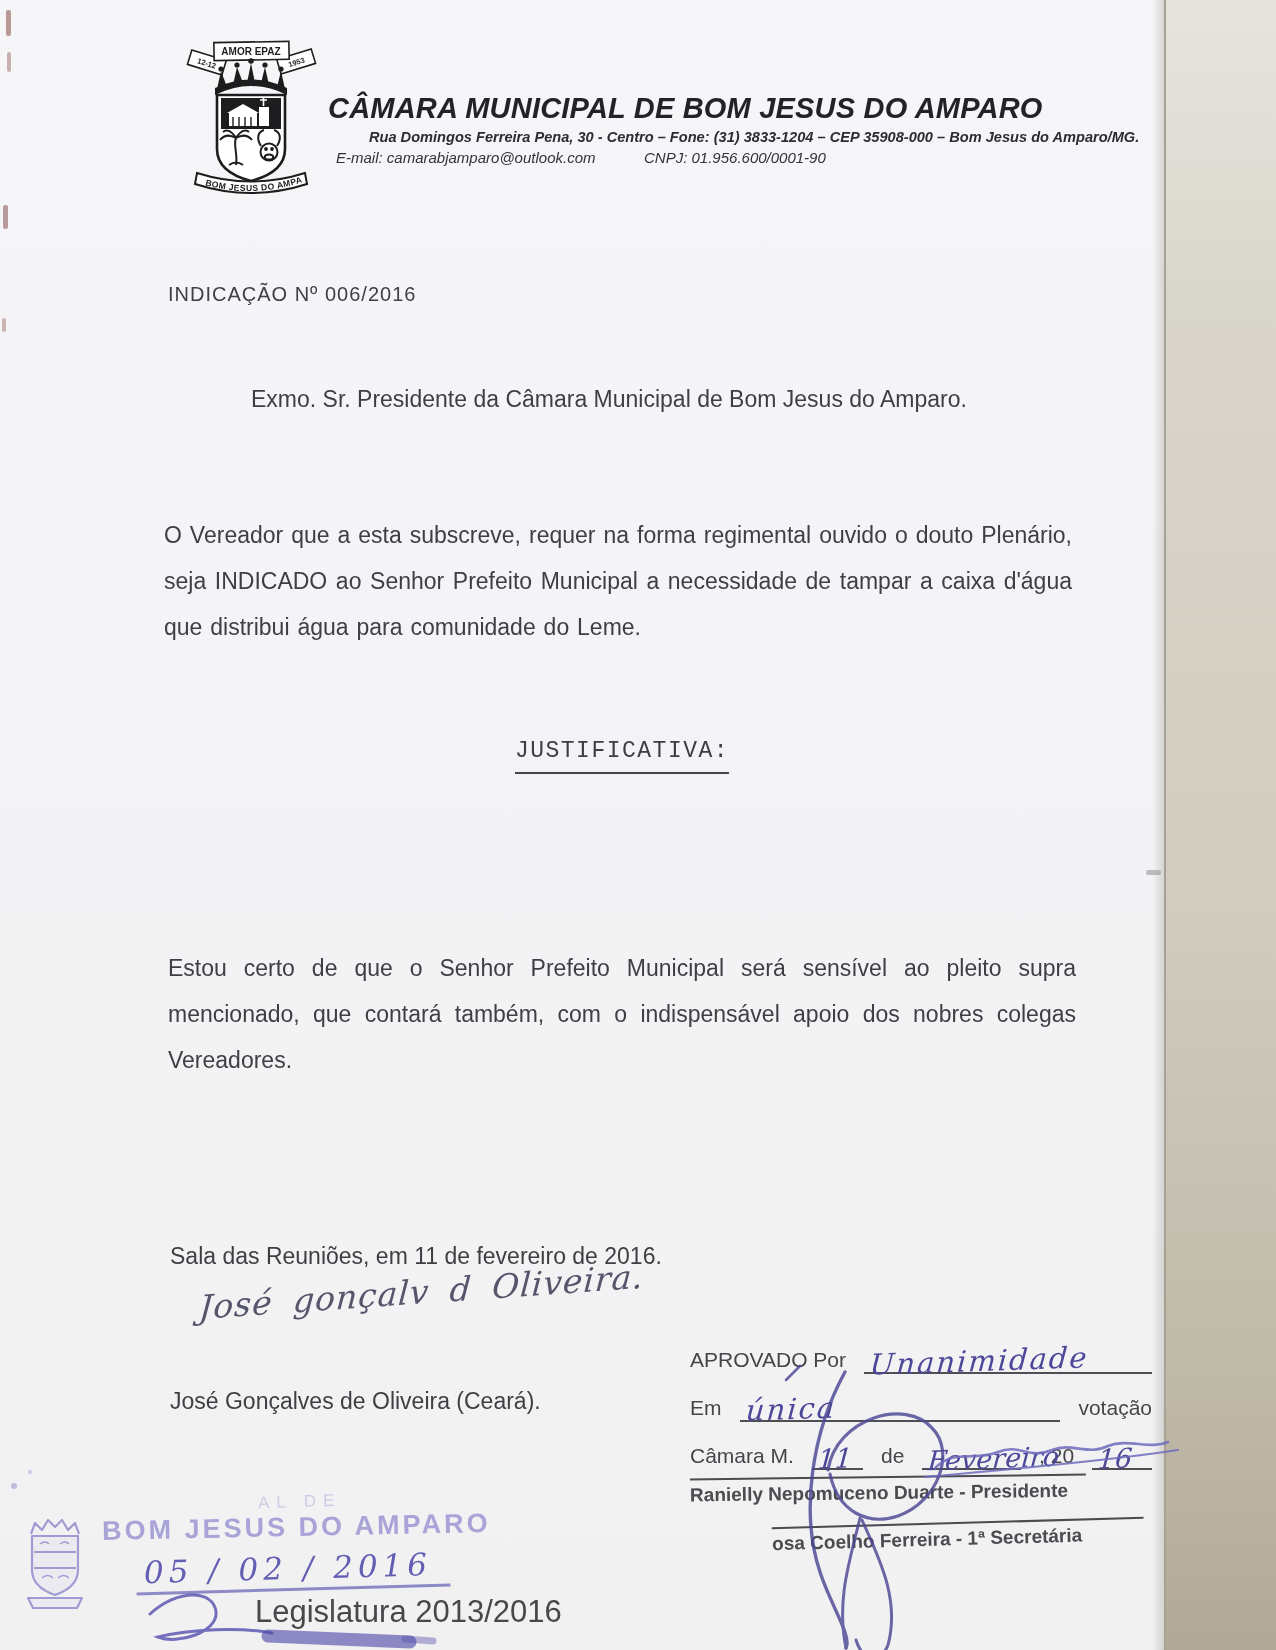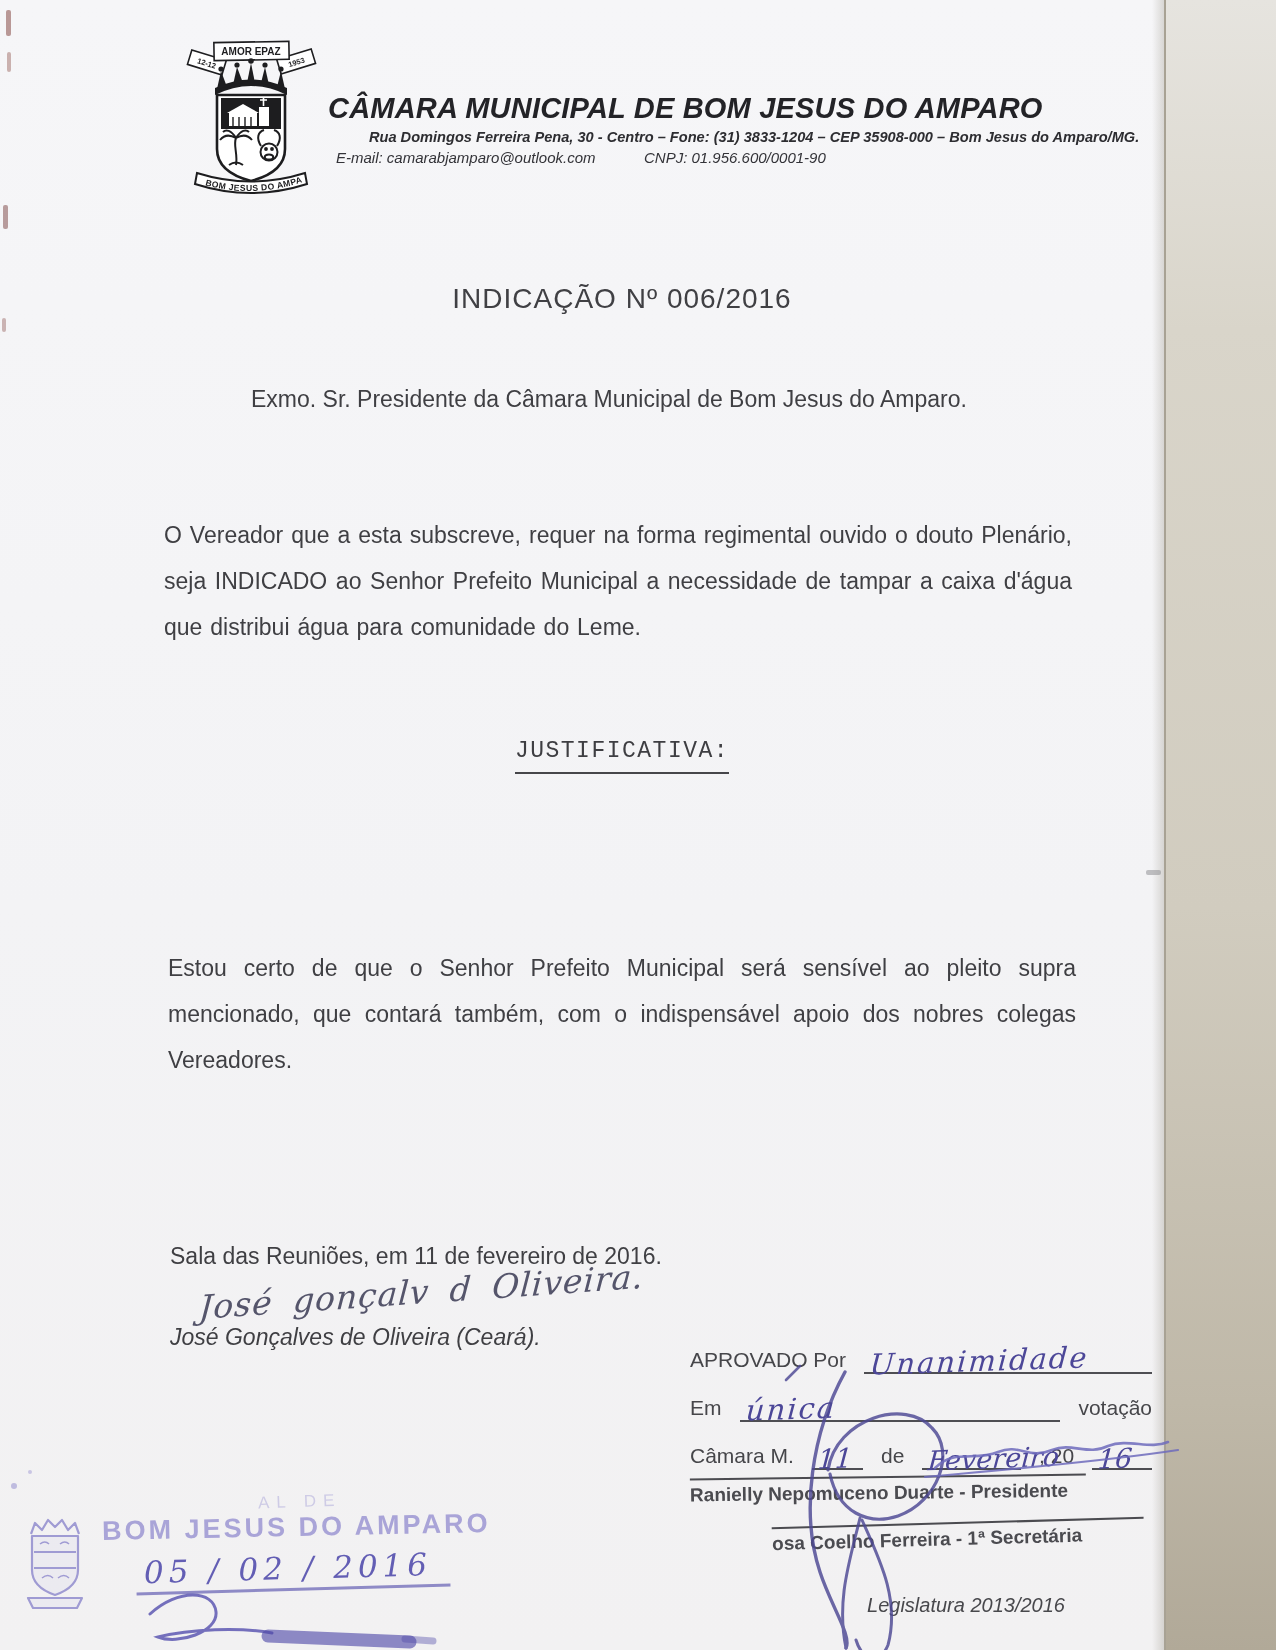--- a/index.html
+++ b/index.html
@@ -11,21 +11,21 @@
   .edge-strip{position:absolute;top:0;right:0;width:110px;height:100%;
         background:linear-gradient(180deg,#e6e4df 0%,#d9d5ca 20%,#d1ccbf 55%,#bfb8a8 85%,#b1a998 100%);
         border-left:2px solid #a8a294;}
   .edge-shadow{position:absolute;top:0;right:110px;width:14px;height:100%;
         background:linear-gradient(90deg,rgba(130,124,108,0) 0%,rgba(130,124,108,.30) 100%);}
   
   .org-name{font-size:29px;font-weight:bold;font-style:italic;color:#232327;letter-spacing:.2px;white-space:nowrap;text-align:center;}
   .addr{font-size:14.6px;font-weight:bold;font-style:italic;color:#2d2d31;white-space:nowrap;}
   .mailrow{font-size:15px;font-style:italic;color:#333338;white-space:nowrap;}
   
-  .doc-title{font-size:28px;letter-spacing:1px;color:#404044;text-align:center;}
+  .doc-title{font-size:20px;letter-spacing:1px;color:#404044;}
   .doc-text{font-size:23px;line-height:46px;color:#3f3f43;text-align:justify;word-spacing:1.5px;}
   .single-line{font-size:23px;color:#3f3f43;white-space:nowrap;}
   .just-head{font-size:23px;letter-spacing:1.5px;color:#3e3e42;text-align:center;}
   .just-head span{display:inline-block;border-bottom:2px solid #46464a;padding-bottom:8px;font-family:Liberation Mono, monospace;}
   
   .hand{font-family:"DejaVu Serif",serif;font-style:italic;color:#4c4798;white-space:nowrap;display:inline-block;}
   .author-sign{font-size:33px;letter-spacing:1px;word-spacing:9px;color:#55556b;
         transform:rotate(-4deg) skewX(-8deg);transform-origin:left bottom;}
   
   .appr{position:absolute;left:690px;width:462px;}
@@ -33,21 +33,21 @@
   .appr-label{font-size:21px;color:#46464a;white-space:nowrap;padding-bottom:2px;}
   .fill{position:relative;border-bottom:2.5px solid #4e4e53;height:34px;}
   .fill.grow{flex:1;}
   .fill .hand{position:absolute;left:6px;bottom:-6px;font-size:27px;transform:rotate(-2deg) skewX(-6deg);}
   .sig-line{border-top:2.5px solid #4b4b50;padding-top:4px;font-size:19px;font-weight:bold;color:#4b4b50;white-space:nowrap;}
   
   .stamp-frag{font-size:17px;letter-spacing:7px;color:#8d87cf;opacity:.35;transform:rotate(-2deg);white-space:nowrap;}
   .stamp-title{font-size:27px;letter-spacing:3px;color:rgba(124,117,199,.62);transform:rotate(-1.2deg);white-space:nowrap;font-weight:bold;}
   .stamp-date{font-family:"DejaVu Serif",serif;font-style:italic;font-size:31px;letter-spacing:5px;color:#544fae;
         border-bottom:3px solid rgba(84,79,173,.7);padding:0 18px 2px 8px;transform:rotate(-1.6deg);white-space:nowrap;opacity:.9;}
-  .legislature{font-size:20px;font-style:italic;color:#48484c;text-align:right;}
+  .legislature{font-size:31px;color:#48484c;text-align:left;}
   svg{display:block;}
 </style>
 </head>
 <body>
 
 <div class="page">
 
   <div class="edge-shadow"></div>
   <div class="edge-strip"></div>
 
@@ -126,21 +126,21 @@
 
   <div class="abs just-head" style="left:168px;top:736px;width:908px;">
     <span>JUSTIFICATIVA:</span>
   </div>
 
   <div class="abs doc-text" style="left:168px;top:945px;width:908px;">Estou certo de que o Senhor Prefeito Municipal será sensível ao pleito supra mencionado, que contará também, com o indispensável apoio dos nobres colegas Vereadores.</div>
 
   <div class="abs single-line" style="left:170px;top:1243px;">Sala das Reuniões, em 11 de fevereiro de 2016.</div>
 
   <div class="abs hand author-sign" style="left:198px;top:1288px;">José gonçalv d Oliveira.</div>
-  <div class="abs single-line" style="left:170px;top:1324px;font-style:italic;">José Gonçalves de Oliveira (Ceará).</div>
+  <div class="abs single-line" style="left:170px;top:1388px;">José Gonçalves de Oliveira (Ceará).</div>
 
   <div class="appr" style="top:1334px;">
     <div class="appr-row">
       <span class="appr-label">APROVADO Por</span>
       <span class="fill grow">
         <span class="hand" style="font-size:29px;letter-spacing:2px;">Unanimidade</span>
       </span>
     </div>
     <div class="appr-row" style="margin-top:8px;">
       <span class="appr-label">Em</span>

